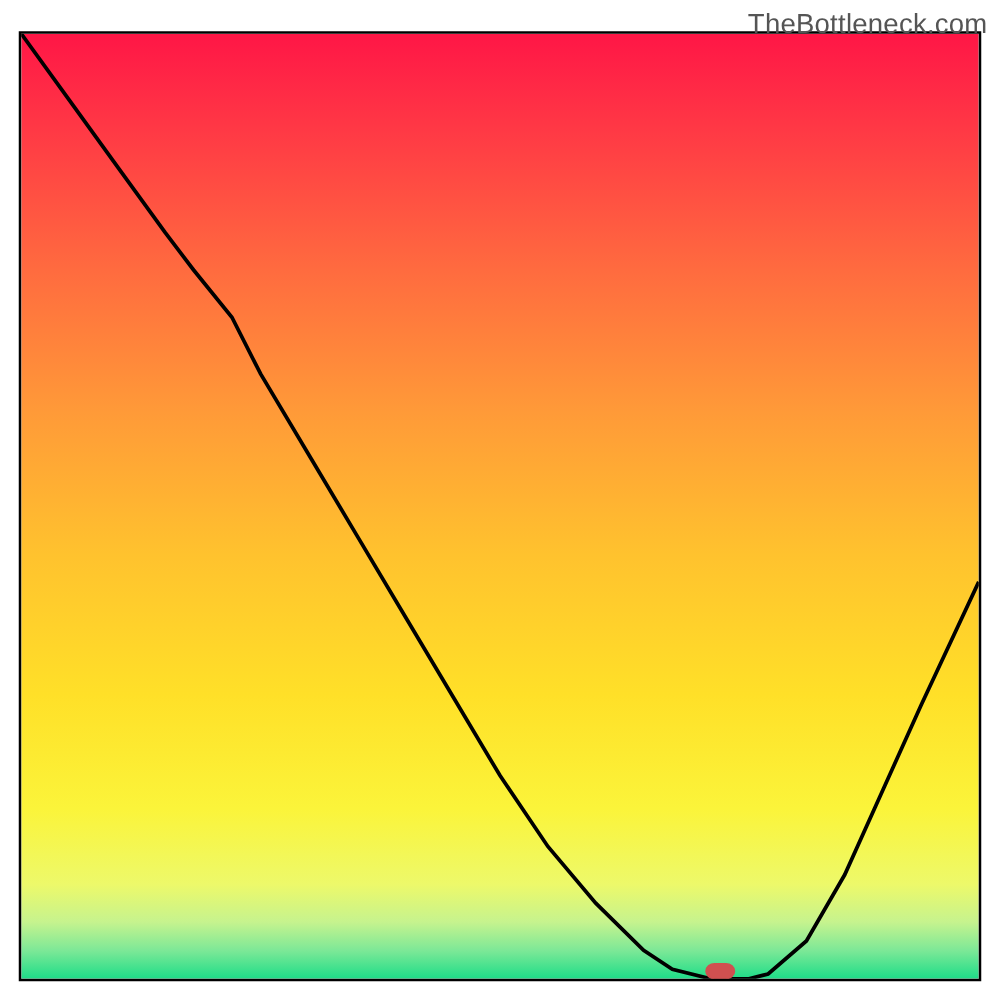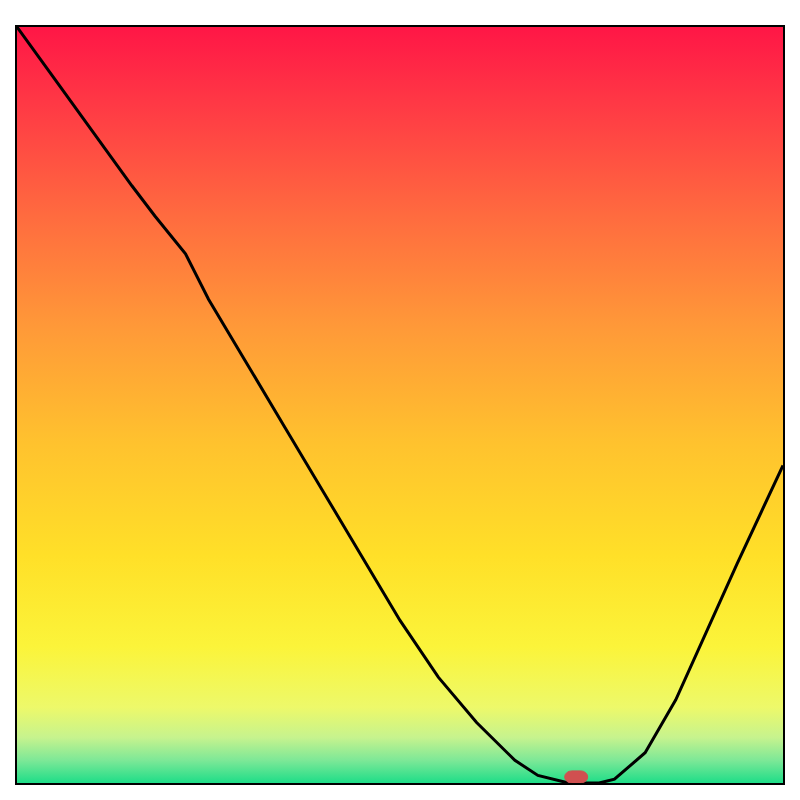--- a/index.html
+++ b/index.html
@@ -56,20 +56,21 @@
 .curve-svg .marker {
   fill: #d05050;
   stroke: #d05050;
   stroke-width: 1;
 }
 </style>
 </head>
 <body>
 <div class="container">
 
+  <div class="watermark">TheBottleneck.com</div>
 
   <div class="gradient-area">
     <svg width="766" height="756" viewBox="0 0 766 756" preserveAspectRatio="none">
       <defs>
         <linearGradient id="bg" x1="0" y1="0" x2="0" y2="1">
           <stop offset="0%" stop-color="#ff1646"></stop>
           <stop offset="10%" stop-color="#ff3845"></stop>
           <stop offset="25%" stop-color="#ff6b3f"></stop>
           <stop offset="40%" stop-color="#ff9a38"></stop>
           <stop offset="55%" stop-color="#ffc22e"></stop>

